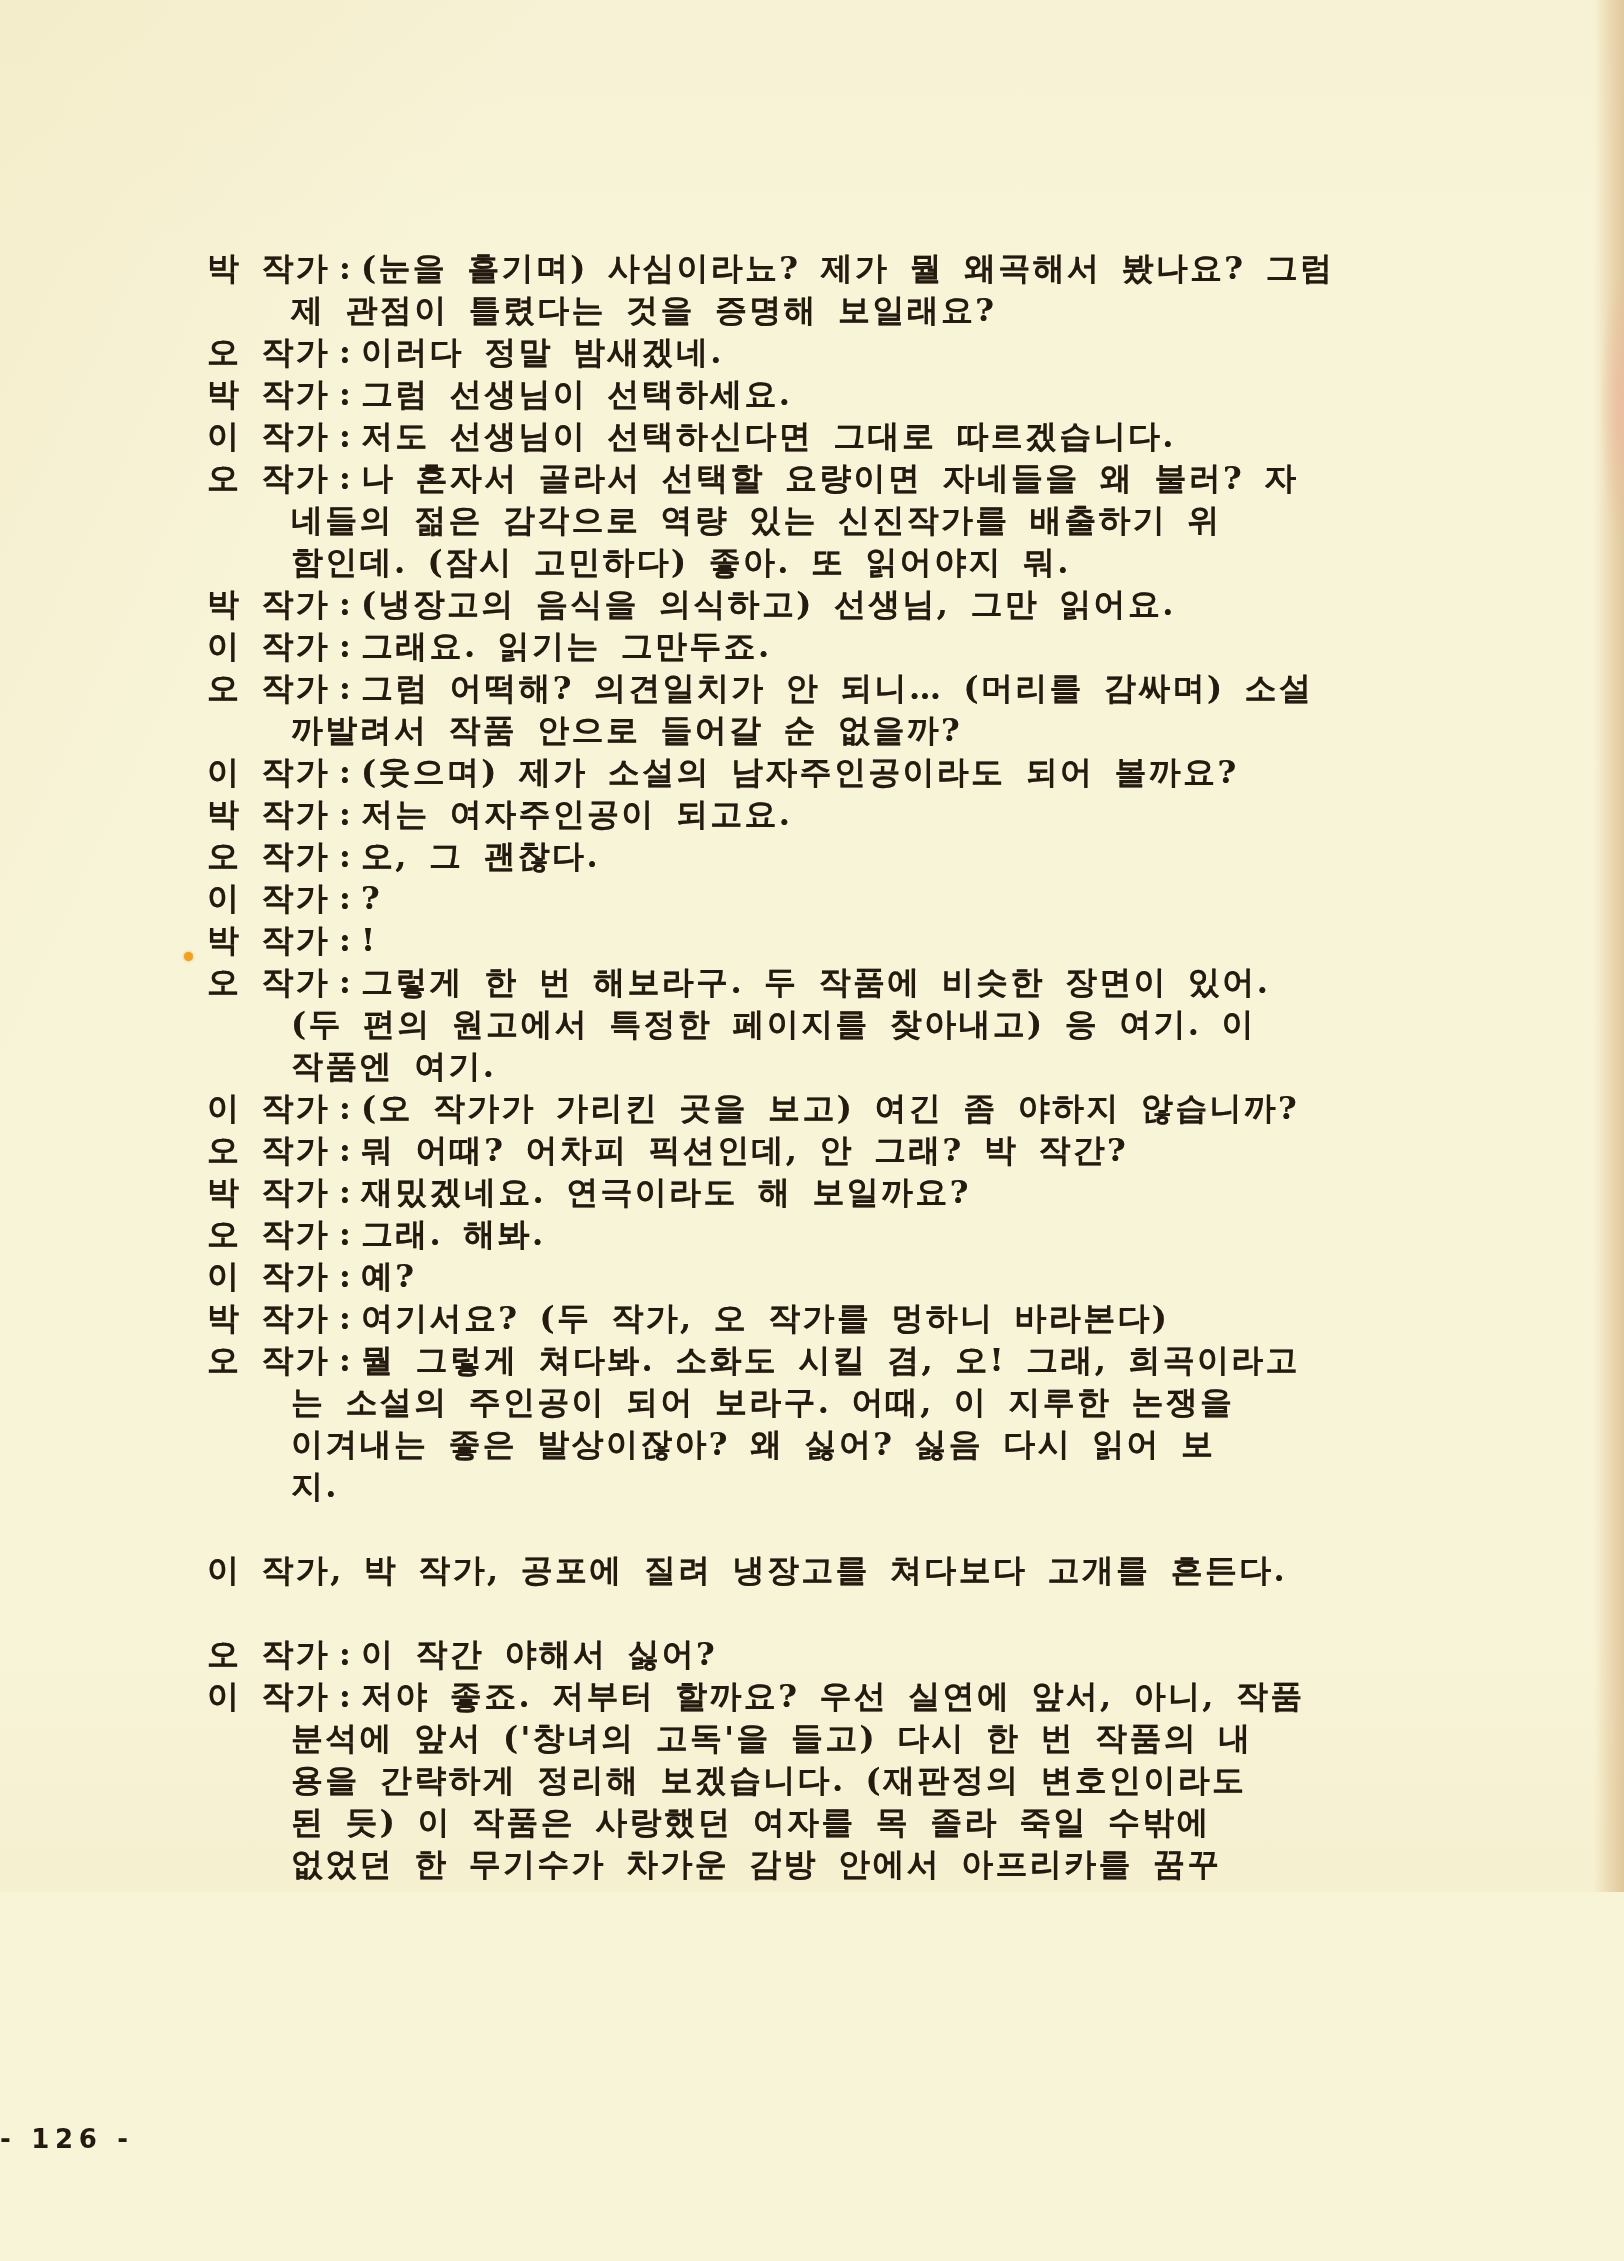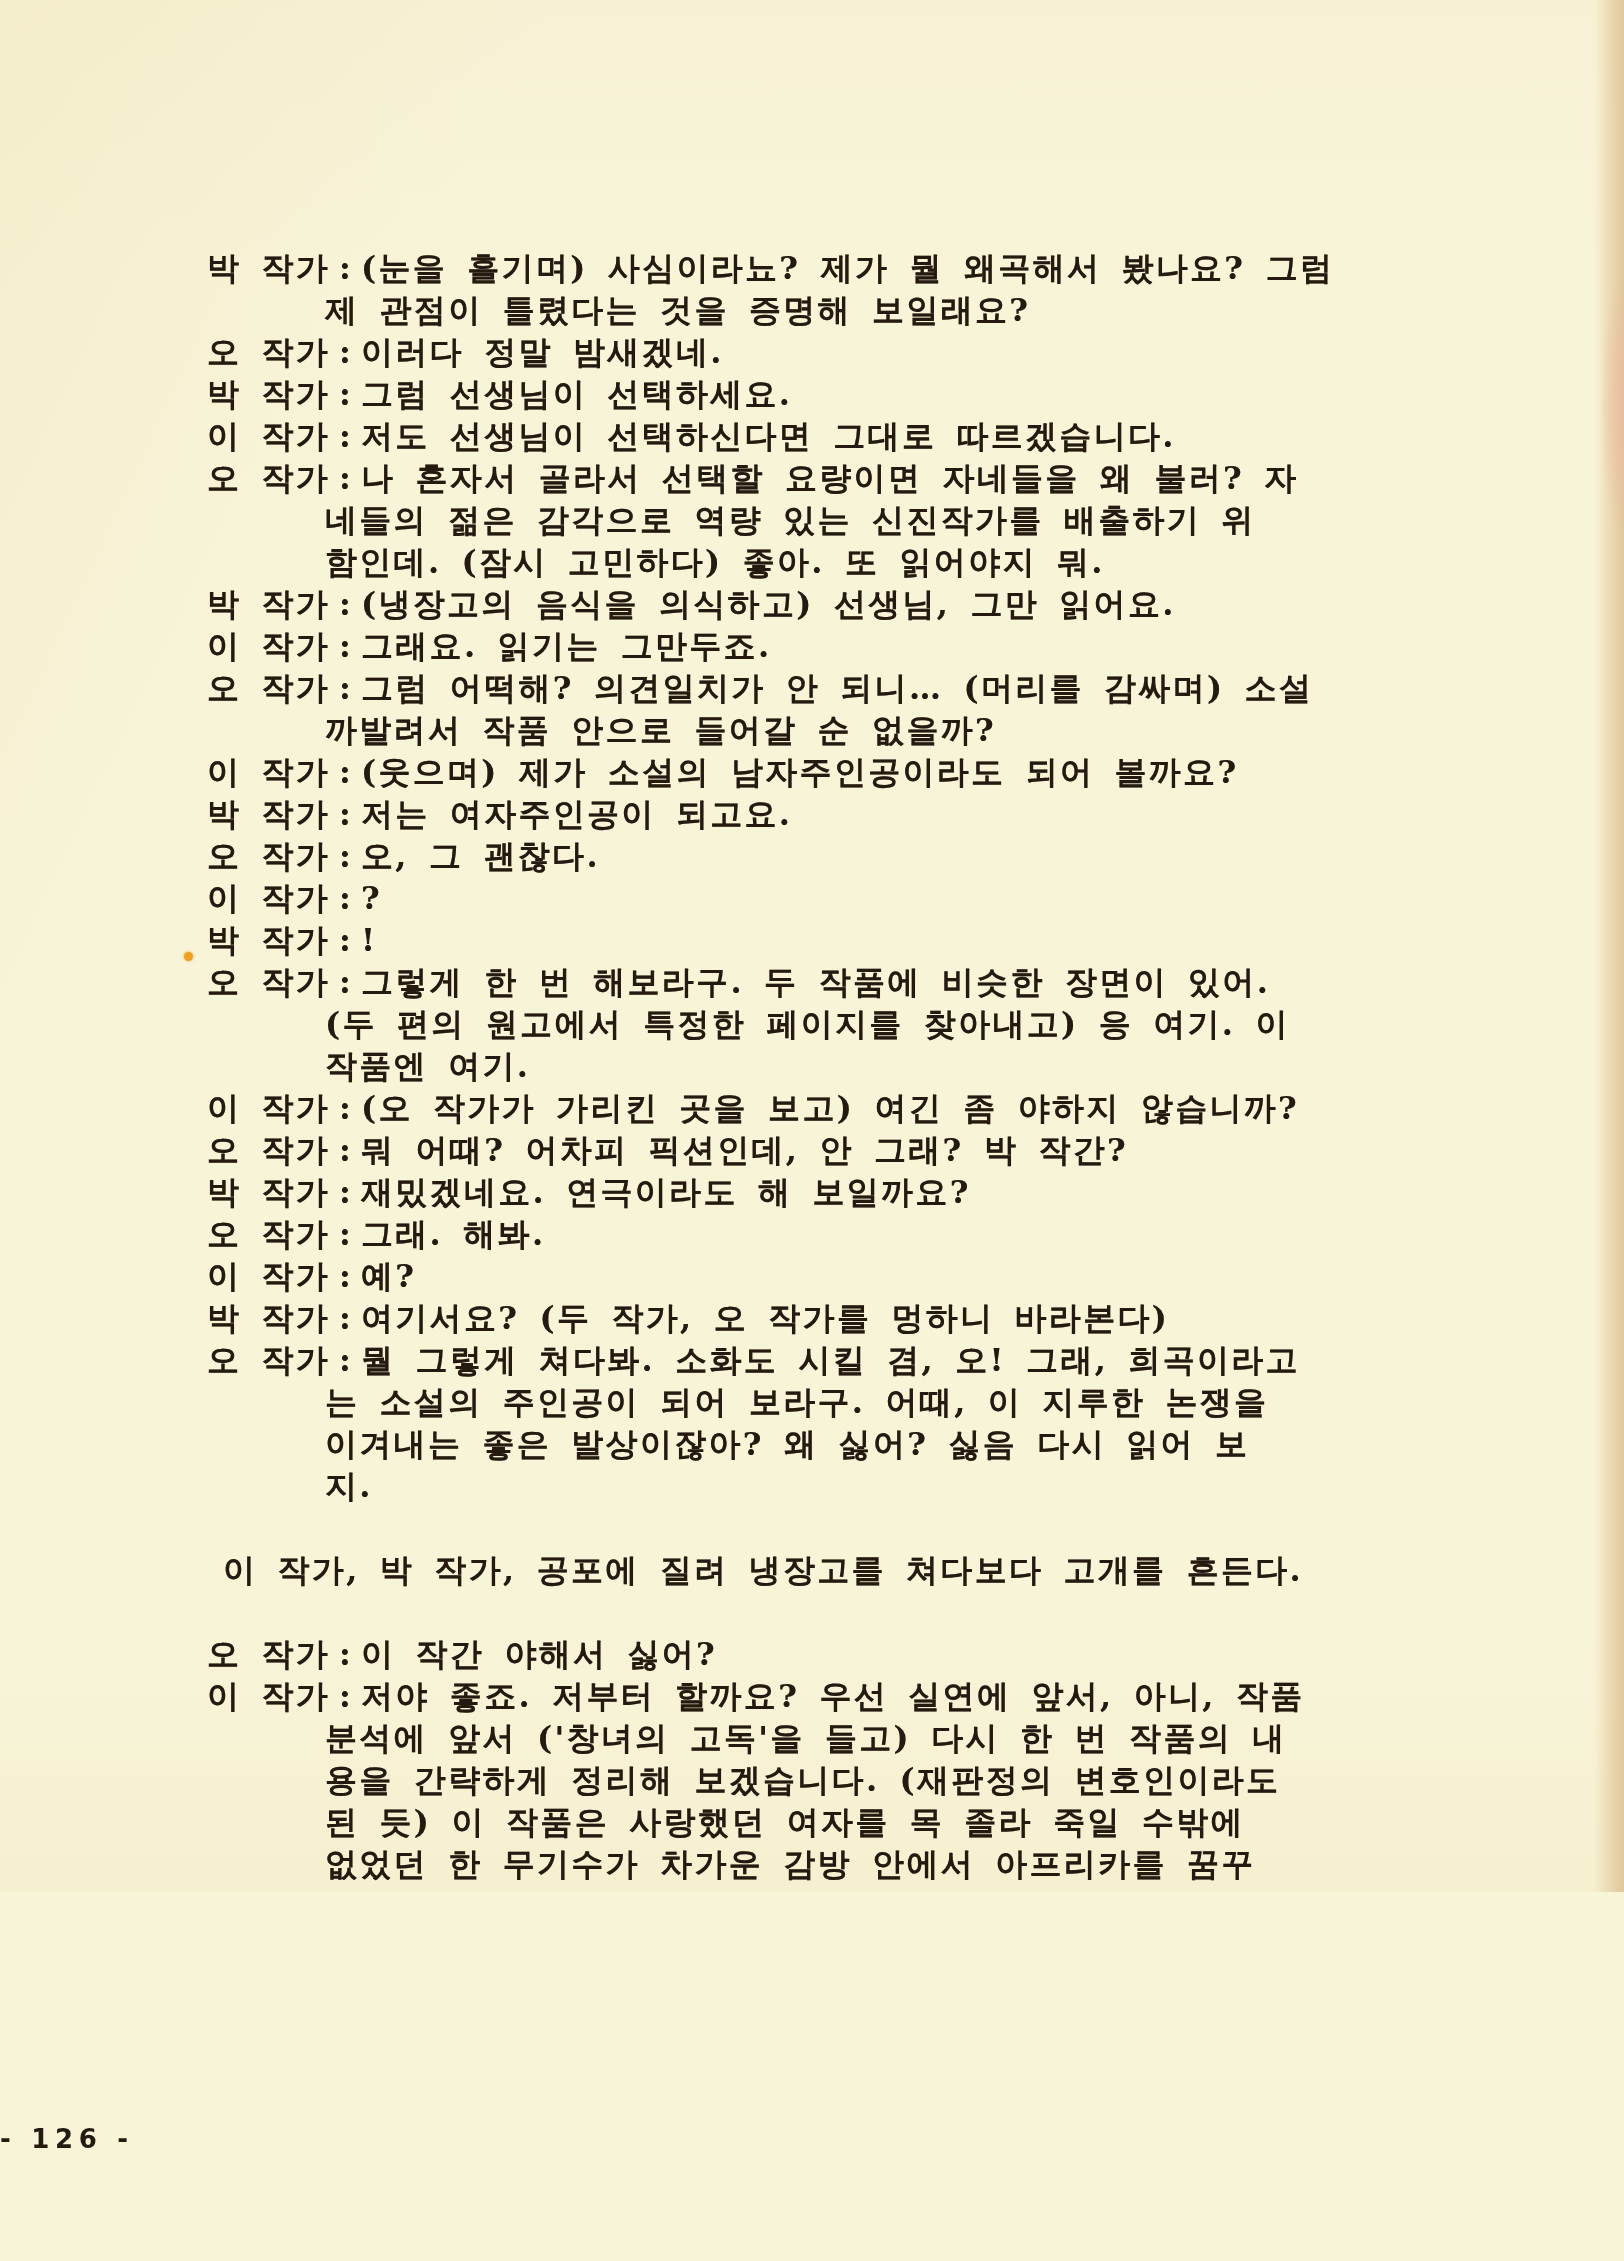--- a/index.html
+++ b/index.html
@@ -57,22 +57,22 @@
   .line.spacer { height: 42px; }
   .speaker {
     display: inline-block;
     min-width: 124px;
   }
   .colon {
     display: inline-block;
     width: 30px;
     text-align: center;
   }
-  .line.cont { margin-left: 118px; }
-  .line.direction { margin-left: 16px; }
+  .line.cont { margin-left: 84px; }
+  .line.direction { margin-left: 0; }
   .page-number {
     position: absolute;
     top: 2124px;
     left: 0;
     width: 1592px;
     text-align: left;
     font-family: "DejaVu Sans", "Liberation Sans", sans-serif;
     font-size: 26px;
     font-weight: 600;
     letter-spacing: 5.7px;

